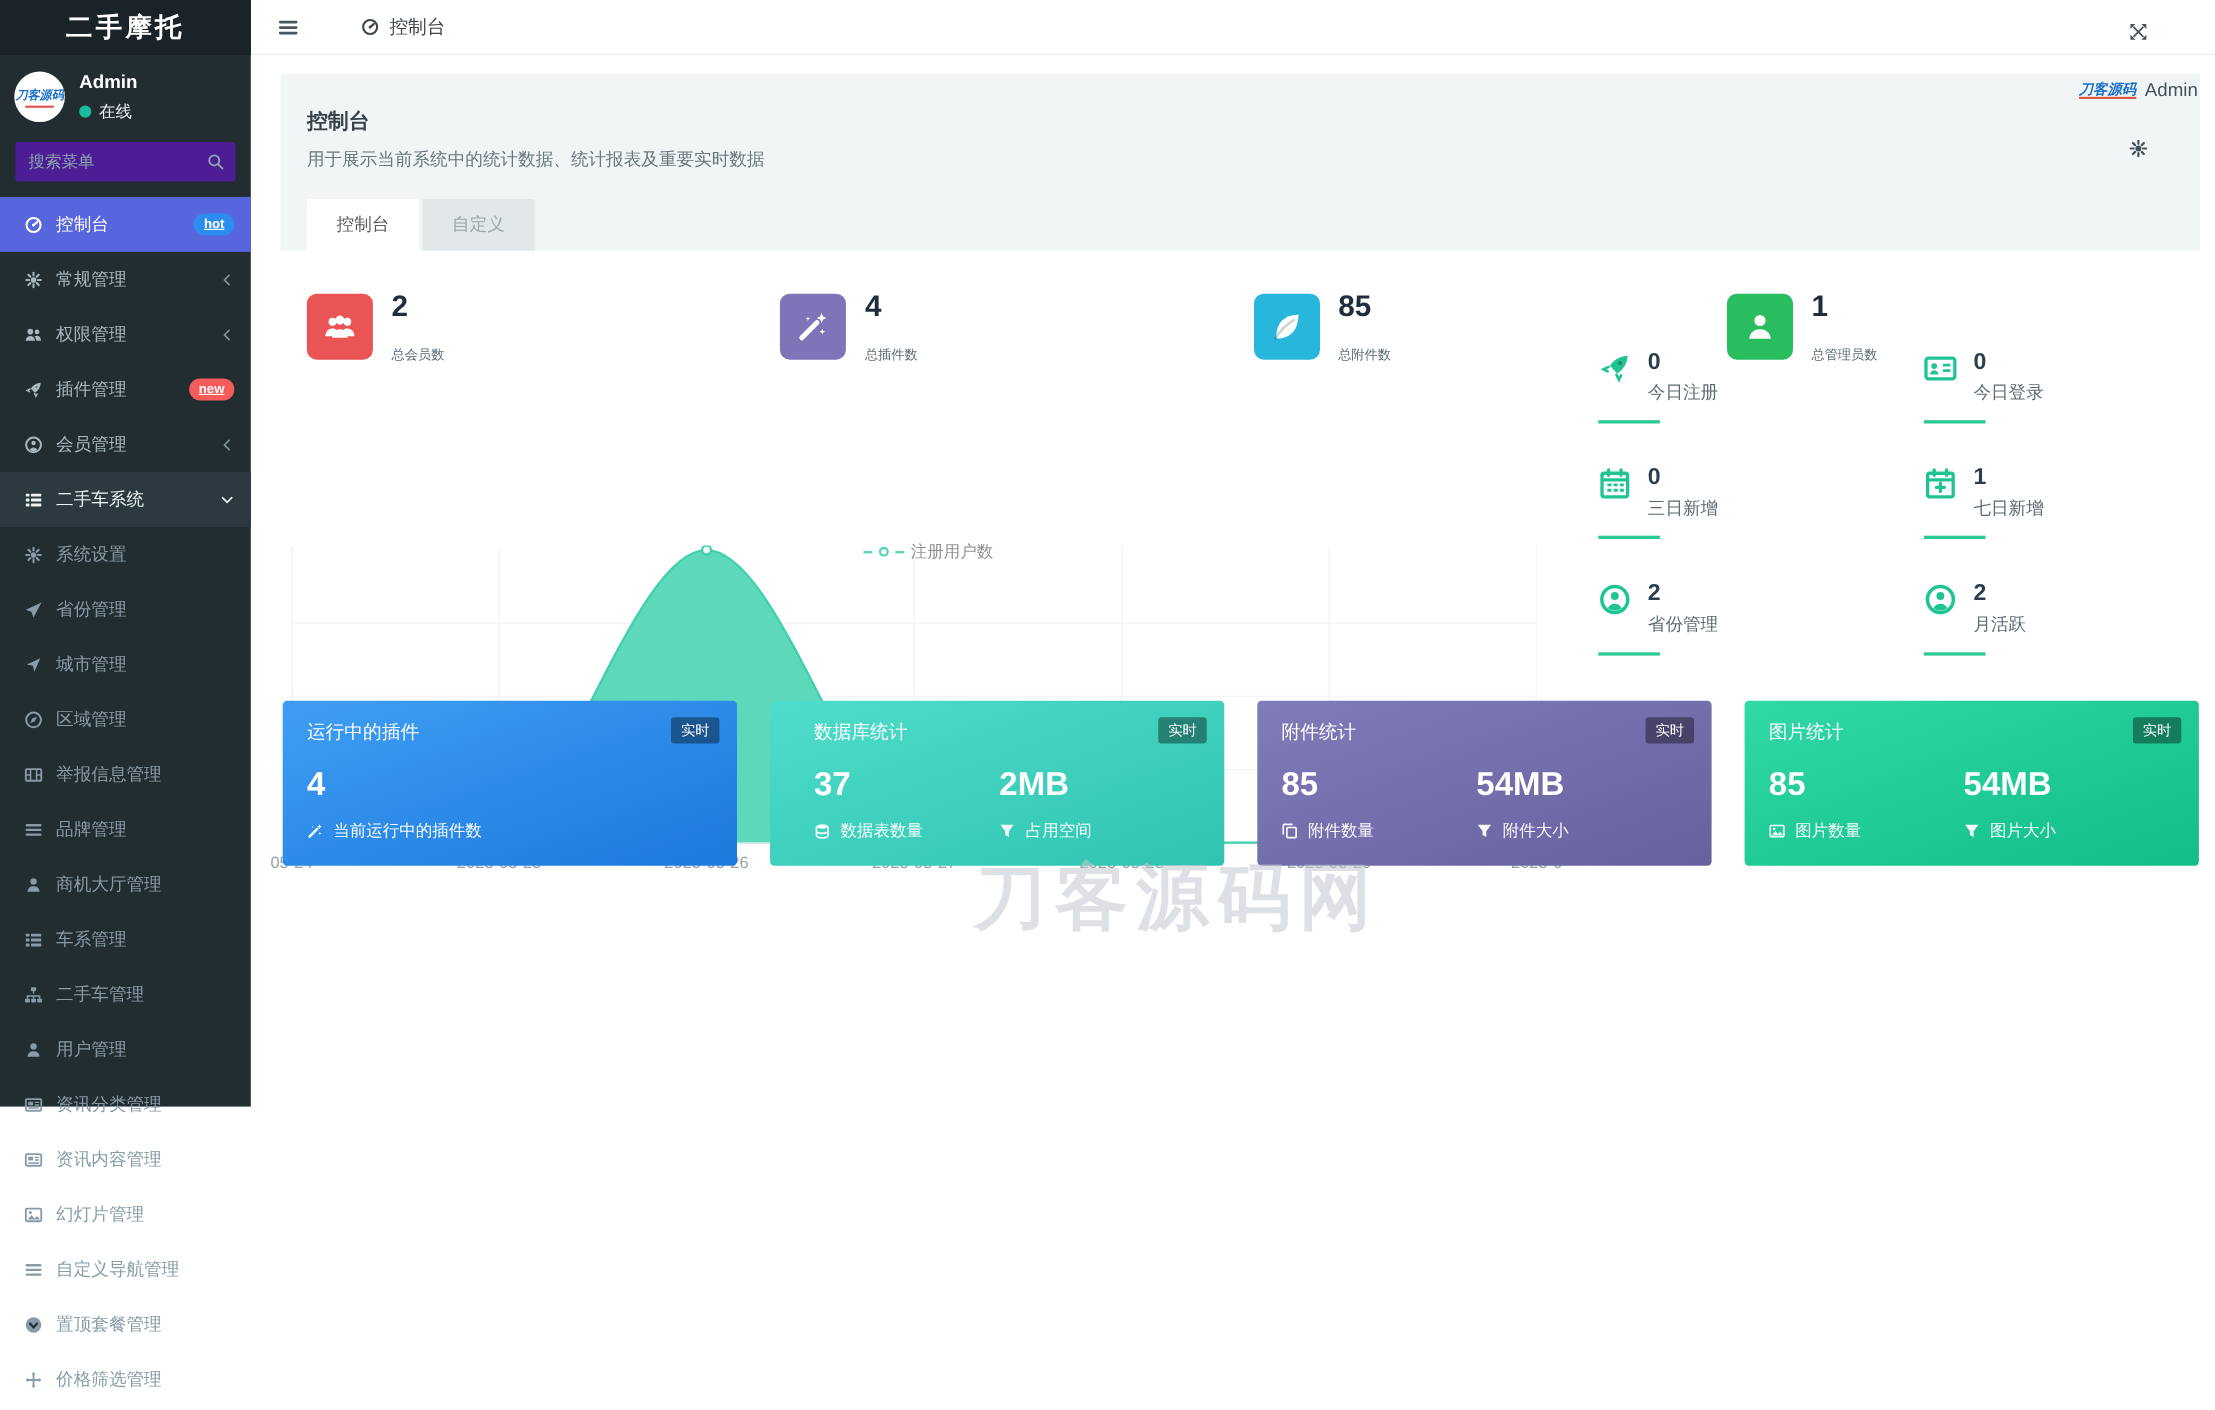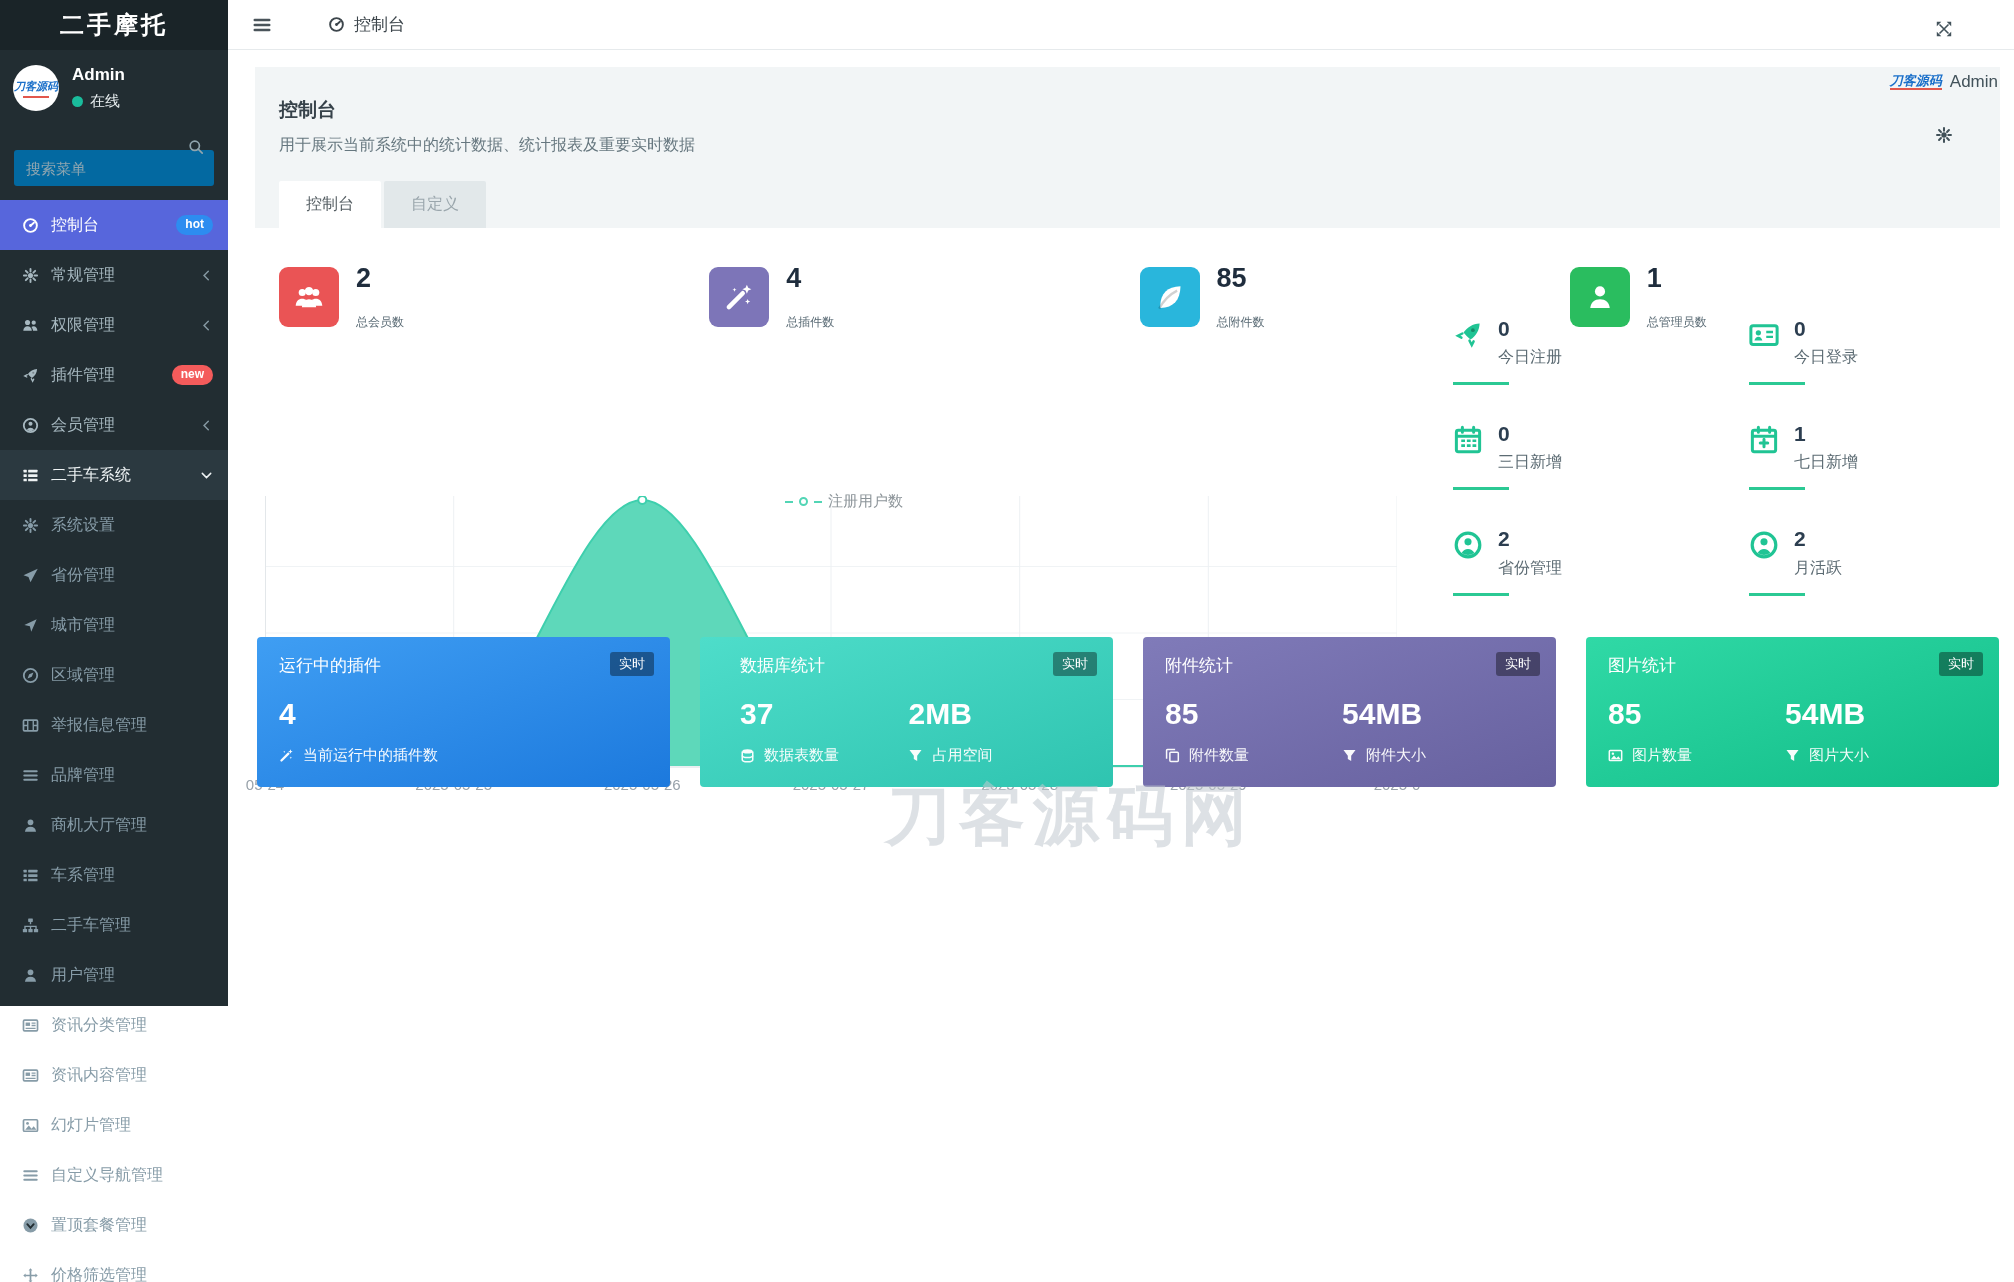--- a/index.html
+++ b/index.html
@@ -11,31 +11,31 @@
   .sidebar { position:absolute; left:0; top:0; width:228px; height:1006px; background:#222d32; z-index:10; }
   .logo { height:50px; background:#1a2428; color:#fff; font-size:24px; font-weight:bold; letter-spacing:3px; display:flex; align-items:center; justify-content:center; }
   .user-panel { display:flex; align-items:center; gap:13px; padding:15px 13px 12px; }
   .avatar { width:46px; height:46px; border-radius:50%; background:#fff; display:flex; flex-direction:column; align-items:center; justify-content:center; overflow:hidden; flex:0 0 auto; }
   .avatar .az { color:#1a6fc9; font-weight:bold; font-size:11px; letter-spacing:0; font-style:italic; }
   .avatar .ar { width:26px; height:2px; background:#e2574c; margin-top:2px; }
   .uname { color:#fff; font-weight:bold; font-size:17px; }
   .ustatus { display:flex; align-items:center; gap:7px; margin-top:7px; color:#e8eef0; font-size:15px; }
   .dot { width:11px; height:11px; border-radius:50%; background:#1abc9c; }
   .sidesearch { margin:6px 14px 14px; position:relative; }
-  .sidesearch input { width:100%; height:36px; background:#0369a1; border:0; border-radius:3px; color:#cfd8dc; font-size:15px; padding:0 36px 0 12px; outline:none; font-family:inherit;margin-top:21px; }
+  .sidesearch input { width:100%; height:36px; background:#4c1d95; border:0; border-radius:3px; color:#cfd8dc; font-size:15px; padding:0 36px 0 12px; outline:none; font-family:inherit; }
   .sidesearch input::placeholder { color:#8ea5b0; }
   .sidesearch .sic { position:absolute; right:10px; top:10px; color:#90a5ae; }
 
   .menu { }
   .mi { height:50px; display:flex; align-items:center; gap:11px; padding:0 15px 0 20px; color:#a7b8c0; font-size:16px; cursor:pointer; }
   .mi .mic { width:20px; flex:0 0 auto; display:flex; justify-content:center; }
   .mi.active { background:#5766dc; color:#fff; }
   .mi.open { background:#2b3940; color:#eef3f4; }
   .mi.sub { color:#879ca8; }
-  .mbadge { margin-left:auto; color:#fff; font-size:12px; font-weight:bold; padding:2px 9px; border-radius:10px; line-height:1.3; }
+  .mbadge { margin-left:auto; color:#fff; font-size:12px; font-weight:bold; padding:2px 9px; border-radius:10px; line-height:1.3;text-decoration:underline; }
   .chev { margin-left:auto; color:#8598a2; }
   .mi.active .chev, .mi.open .chev { color:inherit; }
 
   
   .navbar { position:absolute; left:228px; top:0; right:0; height:50px; background:#fff; border-bottom:1px solid #e6eaec; display:flex; align-items:center; z-index:9; }
   .burger { padding:0 20px 0 24px; color:#4a545a; cursor:pointer; }
   .nav-tab { margin-left:36px; display:flex; align-items:center; gap:9px; color:#3d464c; font-size:17px; cursor:pointer; }
   .nav-right { margin-left:auto; display:flex; align-items:center; gap:34px; padding-right:16px; color:#42525a; font-size:17px;flex-direction:column; }
   .nritem { display:flex; align-items:center; gap:8px; cursor:pointer; white-space:nowrap; }
   .minilogo { color:#1a6fc9; font-weight:bold; font-style:italic; font-size:13px; border-bottom:2px solid #e2574c; line-height:1.2; }

